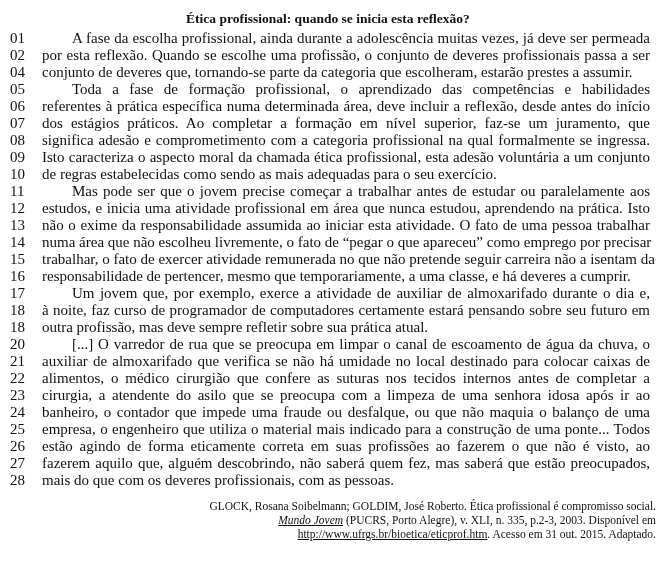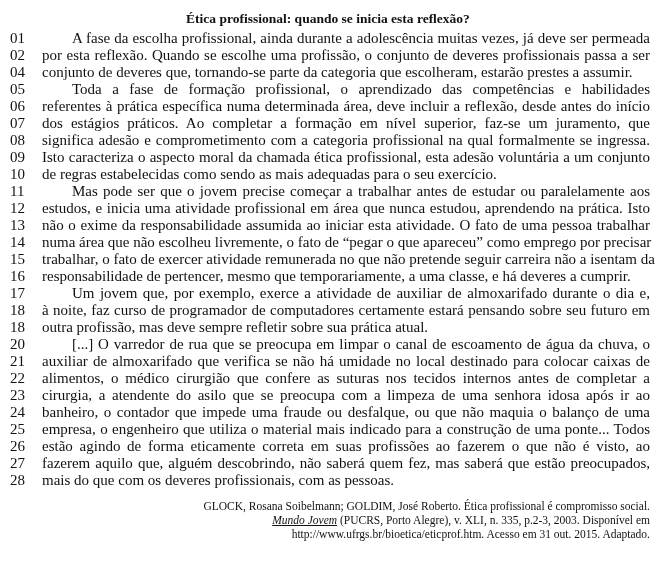--- a/index.html
+++ b/index.html
@@ -49,27 +49,26 @@
     white-space: nowrap;
   }
   .line.last .txt {
     text-align-last: left;
   }
   .line.indent .txt {
     text-indent: 30px;
   }
   .citation {
     margin-top: 10px;
-    padding-right: 6px;
     text-align: right;
     font-size: 11.5px;
     line-height: 14px;
   }
   .citation .italic { font-style: italic; text-decoration: underline; }
-  .citation .underline { }
+  .citation .underline { text-decoration: underline; }
 </style>
 </head>
 <body>
 
 <div class="page">
 
   <div class="title">Ética profissional: quando se inicia esta reflexão?</div>
 
   <div class="body-text">
       <div class="line indent">

